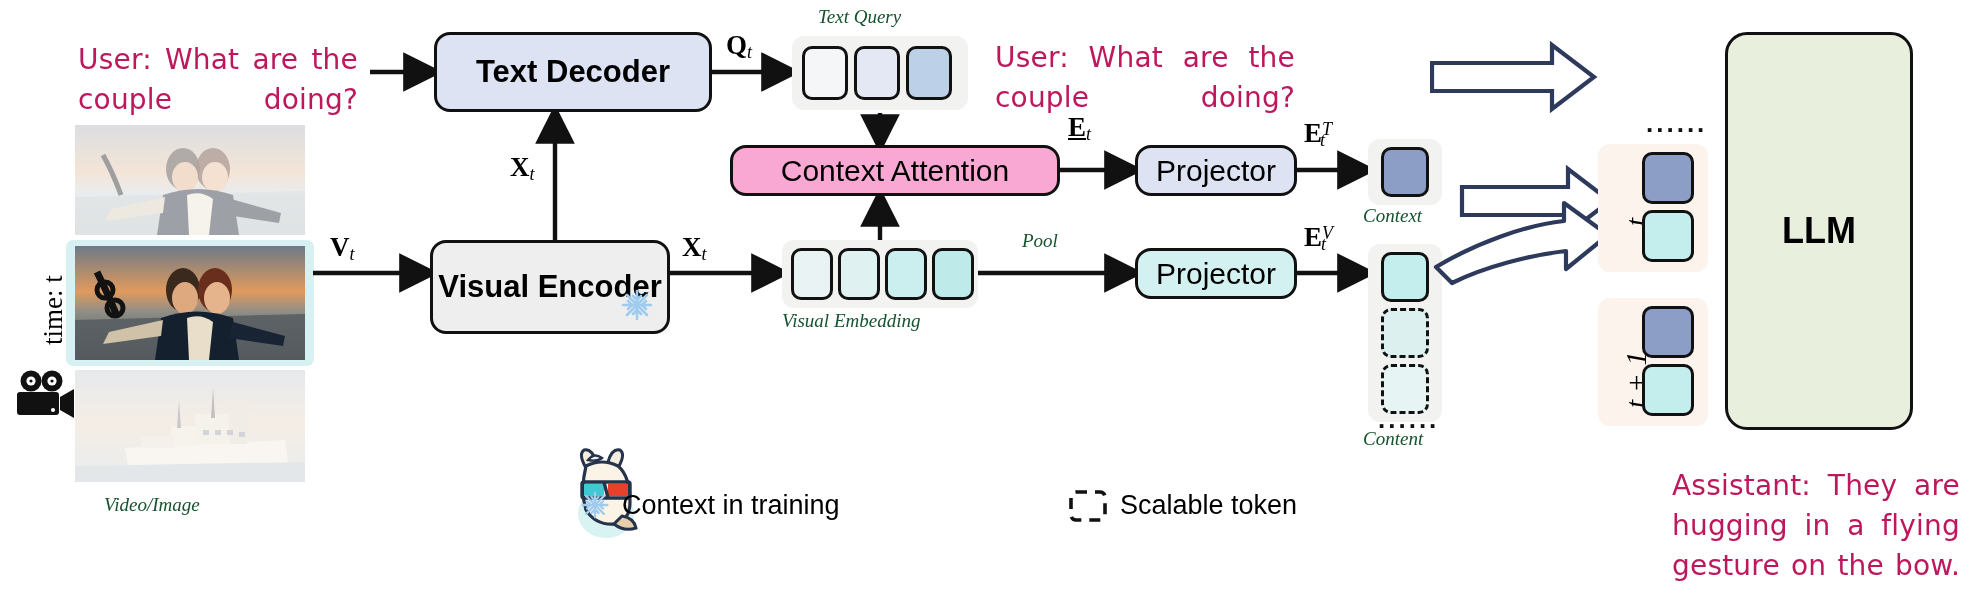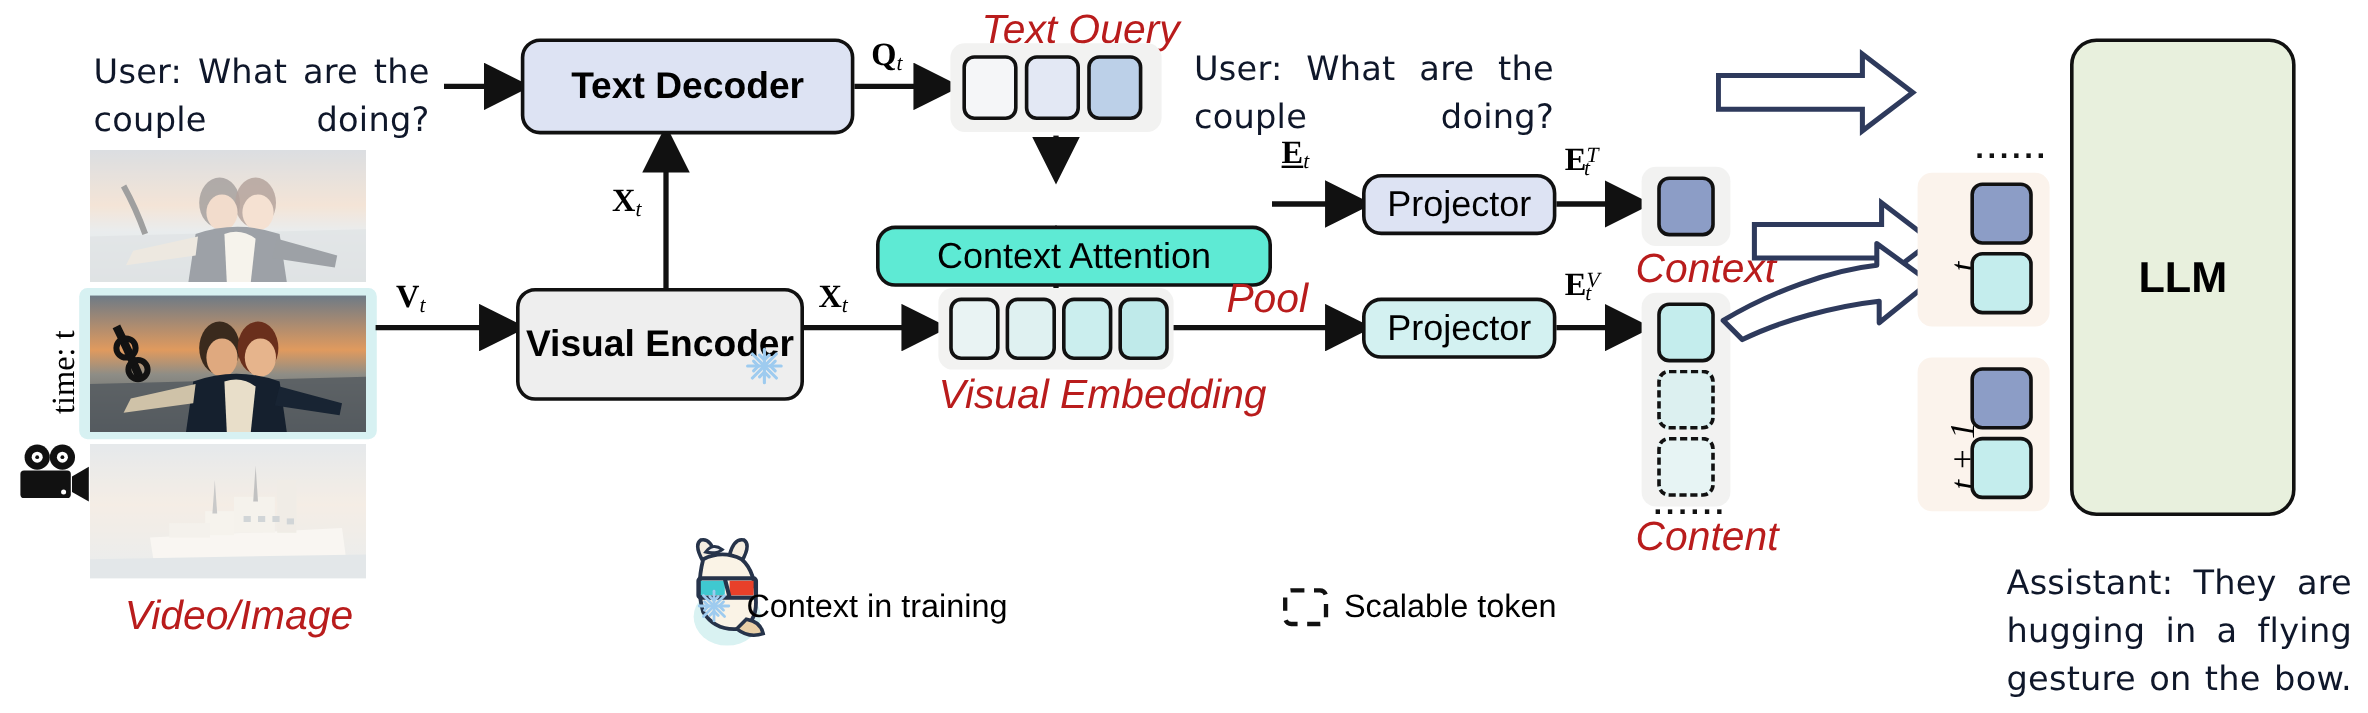--- a/index.html
+++ b/index.html
@@ -3,21 +3,21 @@
 <meta charset="utf-8">
 <style>
   html,body{margin:0;padding:0;background:#ffffff;}
   body{width:1973px;height:594px;position:relative;overflow:hidden;
        font-family:"Liberation Sans","DejaVu Sans",sans-serif;}
   .abs{position:absolute;}
 
   
   .dialogue{
     font-family:"DejaVu Sans",sans-serif;
-    font-size:28px; line-height:1.42; color:#0f172a;
+    font-size:28px; line-height:1.42; color:#be185d;
     text-align:justify; text-align-last:justify;
     letter-spacing:.2px; font-weight:400;
   }
 
   
   .box{
     box-sizing:border-box;
     border:3.2px solid #111; border-radius:16px;
     display:flex; align-items:center; justify-content:center;
     text-align:center; color:#000; position:absolute;
@@ -26,22 +26,22 @@
 
   
   .strip{position:absolute;border-radius:12px;}
   .token{
     box-sizing:border-box; position:absolute;
     border:3px solid #111; border-radius:10px;
   }
   .token.dashed{border-style:dashed;border-width:3.4px;}
 
   
-  .ital{font-style:italic;font-family:Liberation Sans, sans-serif;
-        font-size:34px;color:#b91c1c;white-space:nowrap;}
+  .ital{font-style:italic;font-family:Liberation Serif, serif;
+        font-size:19px;color:#14532d;white-space:nowrap;}
   .math{font-family:"Liberation Serif","DejaVu Serif",serif;
         font-weight:bold;font-size:27px;color:#000;white-space:nowrap;}
   .math i{font-family:"Liberation Serif","DejaVu Serif",serif;
           font-weight:normal;font-style:italic;}
   .sub{font-size:18px;vertical-align:-4px;}
   .sup{font-size:18px;vertical-align:7px;}
   .vlabel{transform:rotate(-90deg);transform-origin:left top;white-space:nowrap;}
 
   
   .frame{position:absolute;overflow:hidden;}
@@ -209,21 +209,21 @@
       <line x1="13" y1="26" x2="17" y2="22"></line>
         <line x1="21" y1="26" x2="17" y2="22"></line>
       <line x1="8" y1="13" x2="12" y2="17"></line>
         <line x1="8" y1="21" x2="12" y2="17"></line>
       <line x1="26" y1="13" x2="22" y2="17"></line>
         <line x1="26" y1="21" x2="22" y2="17"></line>
     </g>
   </svg>
 </div>
 
-<div class="box" style="left:730px;top:145px;width:330px;height:51px;background:#5eead4;font-size:30px;margin-top:43px;">
+<div class="box" style="left:730px;top:145px;width:330px;height:51px;background:#f9a8d4;font-size:30px;">
   <span>Context Attention</span>
 </div>
 
 <div class="box" style="left:1135px;top:145px;width:162px;height:51px;background:#dde3f3;font-size:30px;">
   <span>Projector</span>
 </div>
 
 <div class="box" style="left:1135px;top:248px;width:162px;height:51px;background:#d3f1f1;font-size:30px;">
   <span>Projector</span>
 </div>

